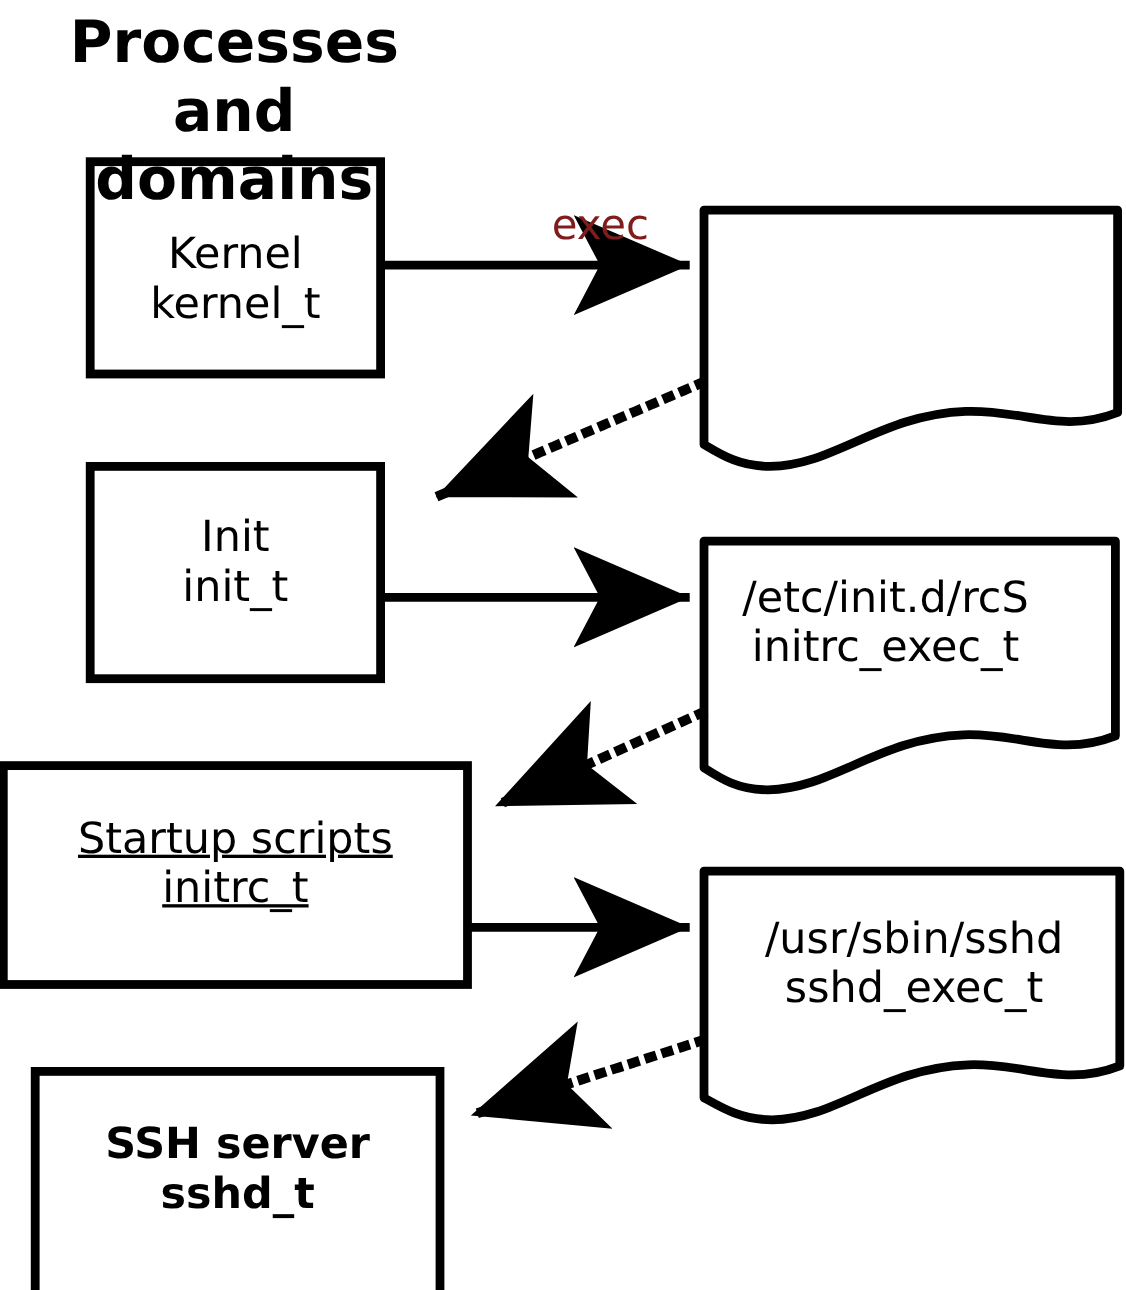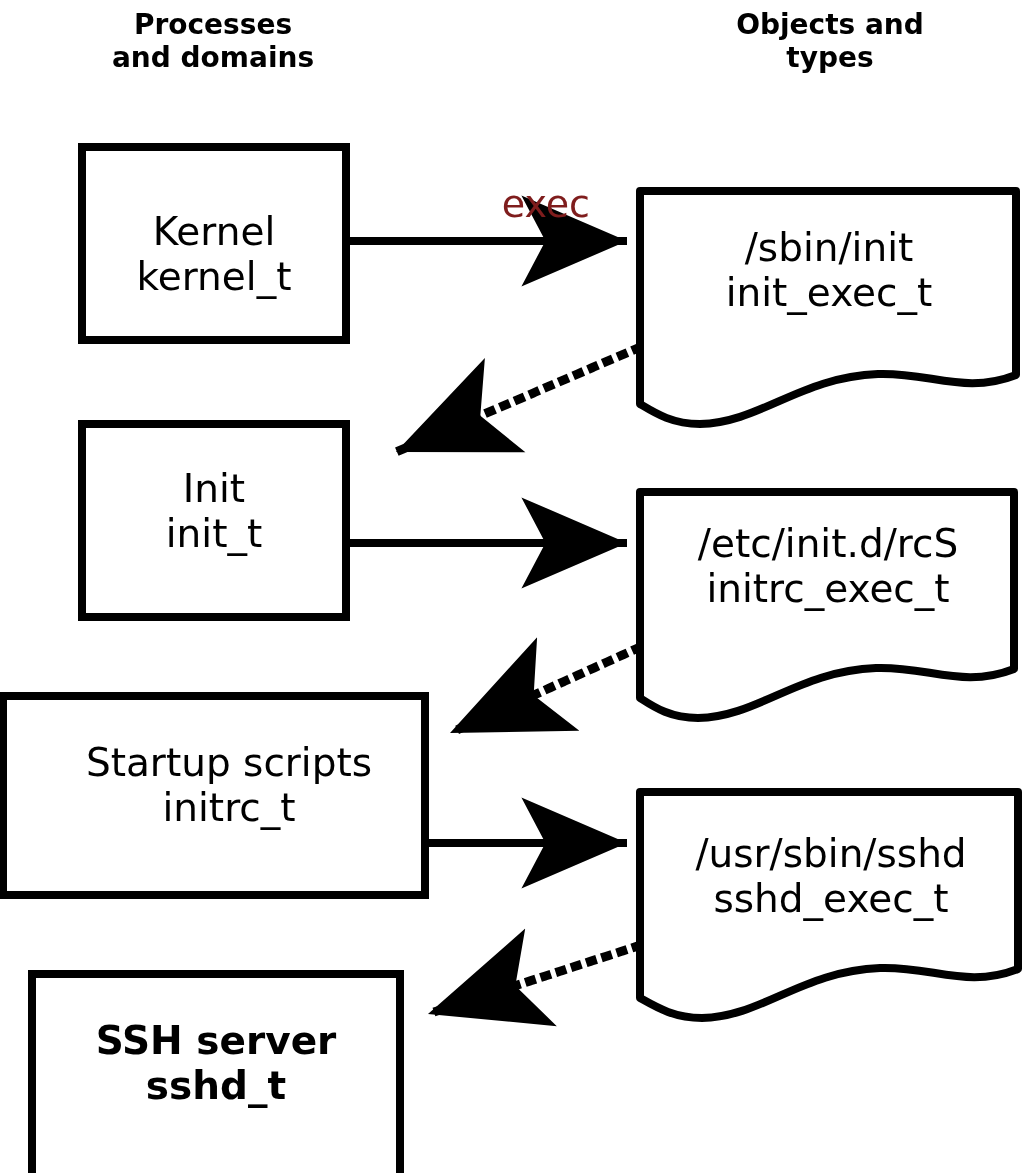--- a/index.html
+++ b/index.html
@@ -19,21 +19,21 @@
   }
   #diagram-svg {
     position: absolute;
     left: 0;
     top: 0;
     width: 1024px;
     height: 1173px;
   }
   .col-header {
     font-weight: bold;
-    font-size: 28px;
+    font-size: 53px;
     line-height: 1.18;
     text-align: center;
     color: #000000;
     white-space: pre-line;
   }
   .node-label {
     font-size: 39px;
     line-height: 1.16;
     text-align: center;
     color: #000000;
@@ -94,39 +94,35 @@
     <line x1="638" y1="348" x2="396" y2="452" stroke="#000000" stroke-width="9" stroke-dasharray="2 14" stroke-linecap="square" marker-end="url(#arrowL)"></line>
 
     <line x1="638" y1="648" x2="450" y2="733" stroke="#000000" stroke-width="9" stroke-dasharray="2 14" stroke-linecap="square" marker-end="url(#arrowL)"></line>
 
     <line x1="638" y1="946" x2="428" y2="1014" stroke="#000000" stroke-width="9" stroke-dasharray="2 14" stroke-linecap="square" marker-end="url(#arrowL)"></line>
   </svg>
 
   <div class="abs col-header" style="left:38px; top:8px; width:350px;">Processes
 and domains</div>
 
-  <div class="abs col-header" style="left:655px; top:8px; width:350px;">Objects and
-types</div>
 
   <div class="abs node-label" style="left:82px; top:189px; width:264px;margin-top:20px;">Kernel
 kernel_t</div>
 
   <div class="abs node-label" style="left:82px; top:466px; width:264px;">Init
 init_t</div>
 
-  <div class="abs node-label" style="left:18px; top:740px; width:422px;">Startup scripts
+  <div class="abs node-label" style="left:3px; top:740px; width:422px;text-decoration:underline;">Startup scripts
 initrc_t</div>
 
   <div class="abs node-label" style="left:32px; top:1018px; width:368px;font-weight:bold;">SSH server
 sshd_t</div>
 
-  <div class="abs node-label" style="left:642px; top:225px; width:374px;">/sbin/init
-init_exec_t</div>
 
-  <div class="abs node-label" style="left:641px; top:521px; width:374px;">/etc/init.d/rcS
+  <div class="abs node-label" style="left:618px; top:521px; width:374px;">/etc/init.d/rcS
 initrc_exec_t</div>
 
   <div class="abs node-label" style="left:642px; top:821px; width:378px;margin-top:10px;">/usr/sbin/sshd
 sshd_exec_t</div>
 
   <div class="abs edge-label" style="left:390px; top:182px; width:200px;">exec</div>
 
 </div>
 
 </body></html>

